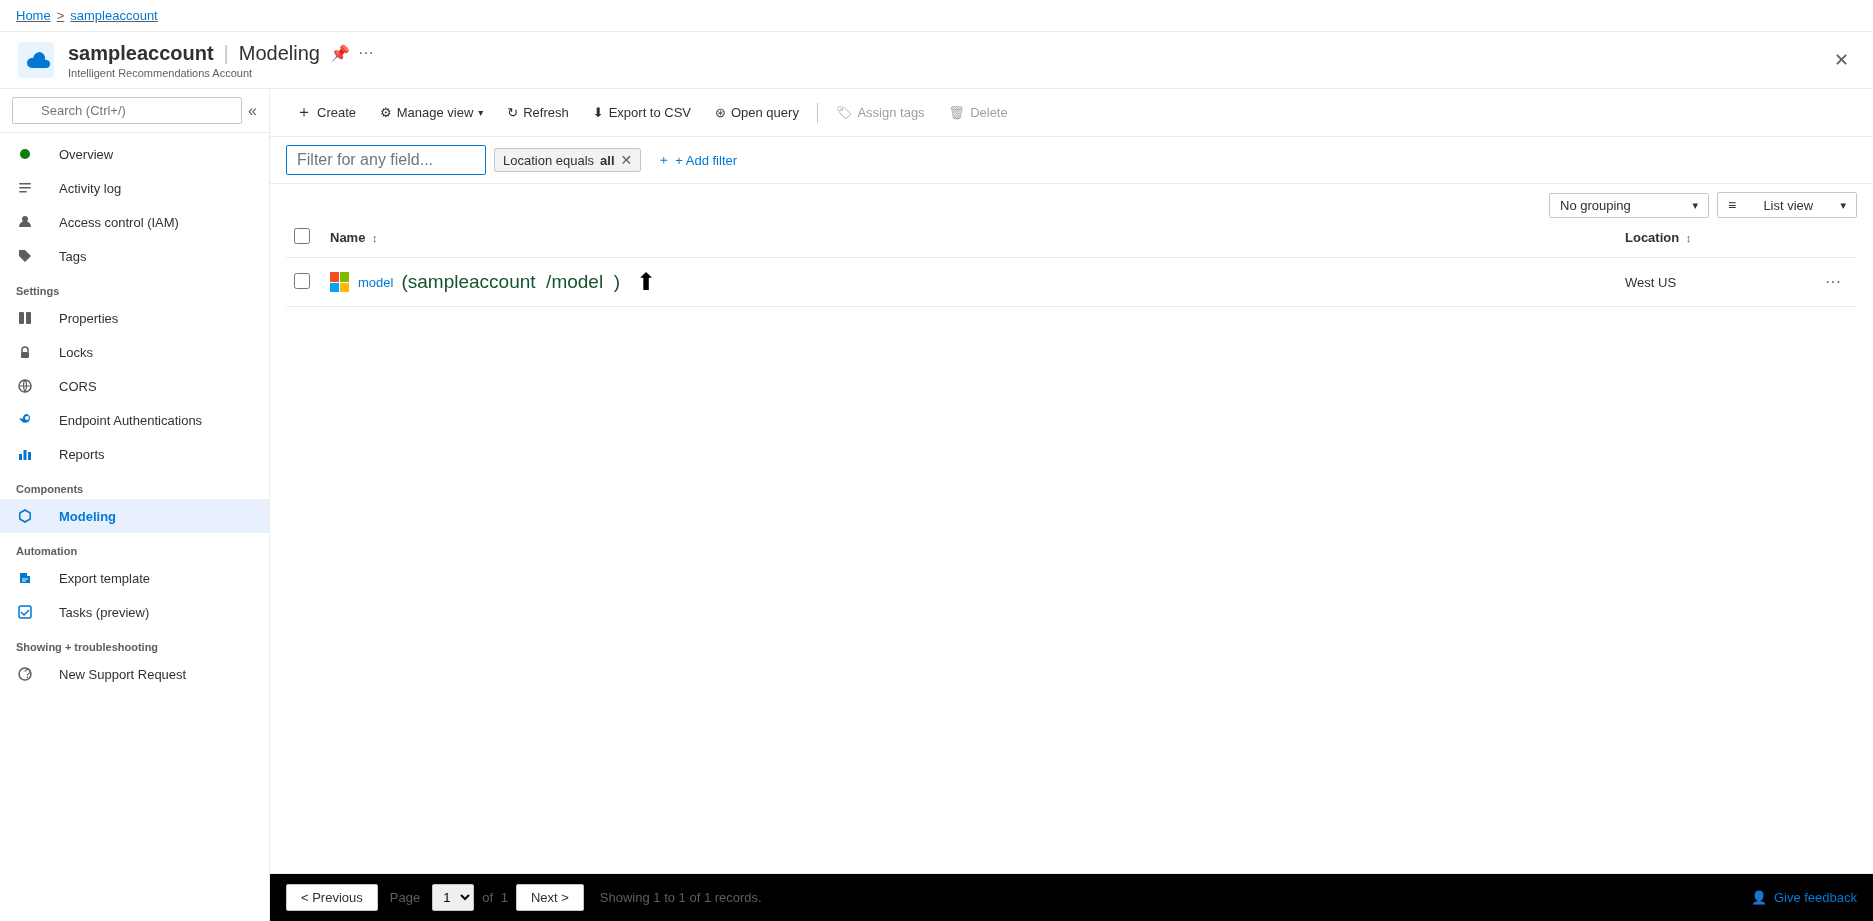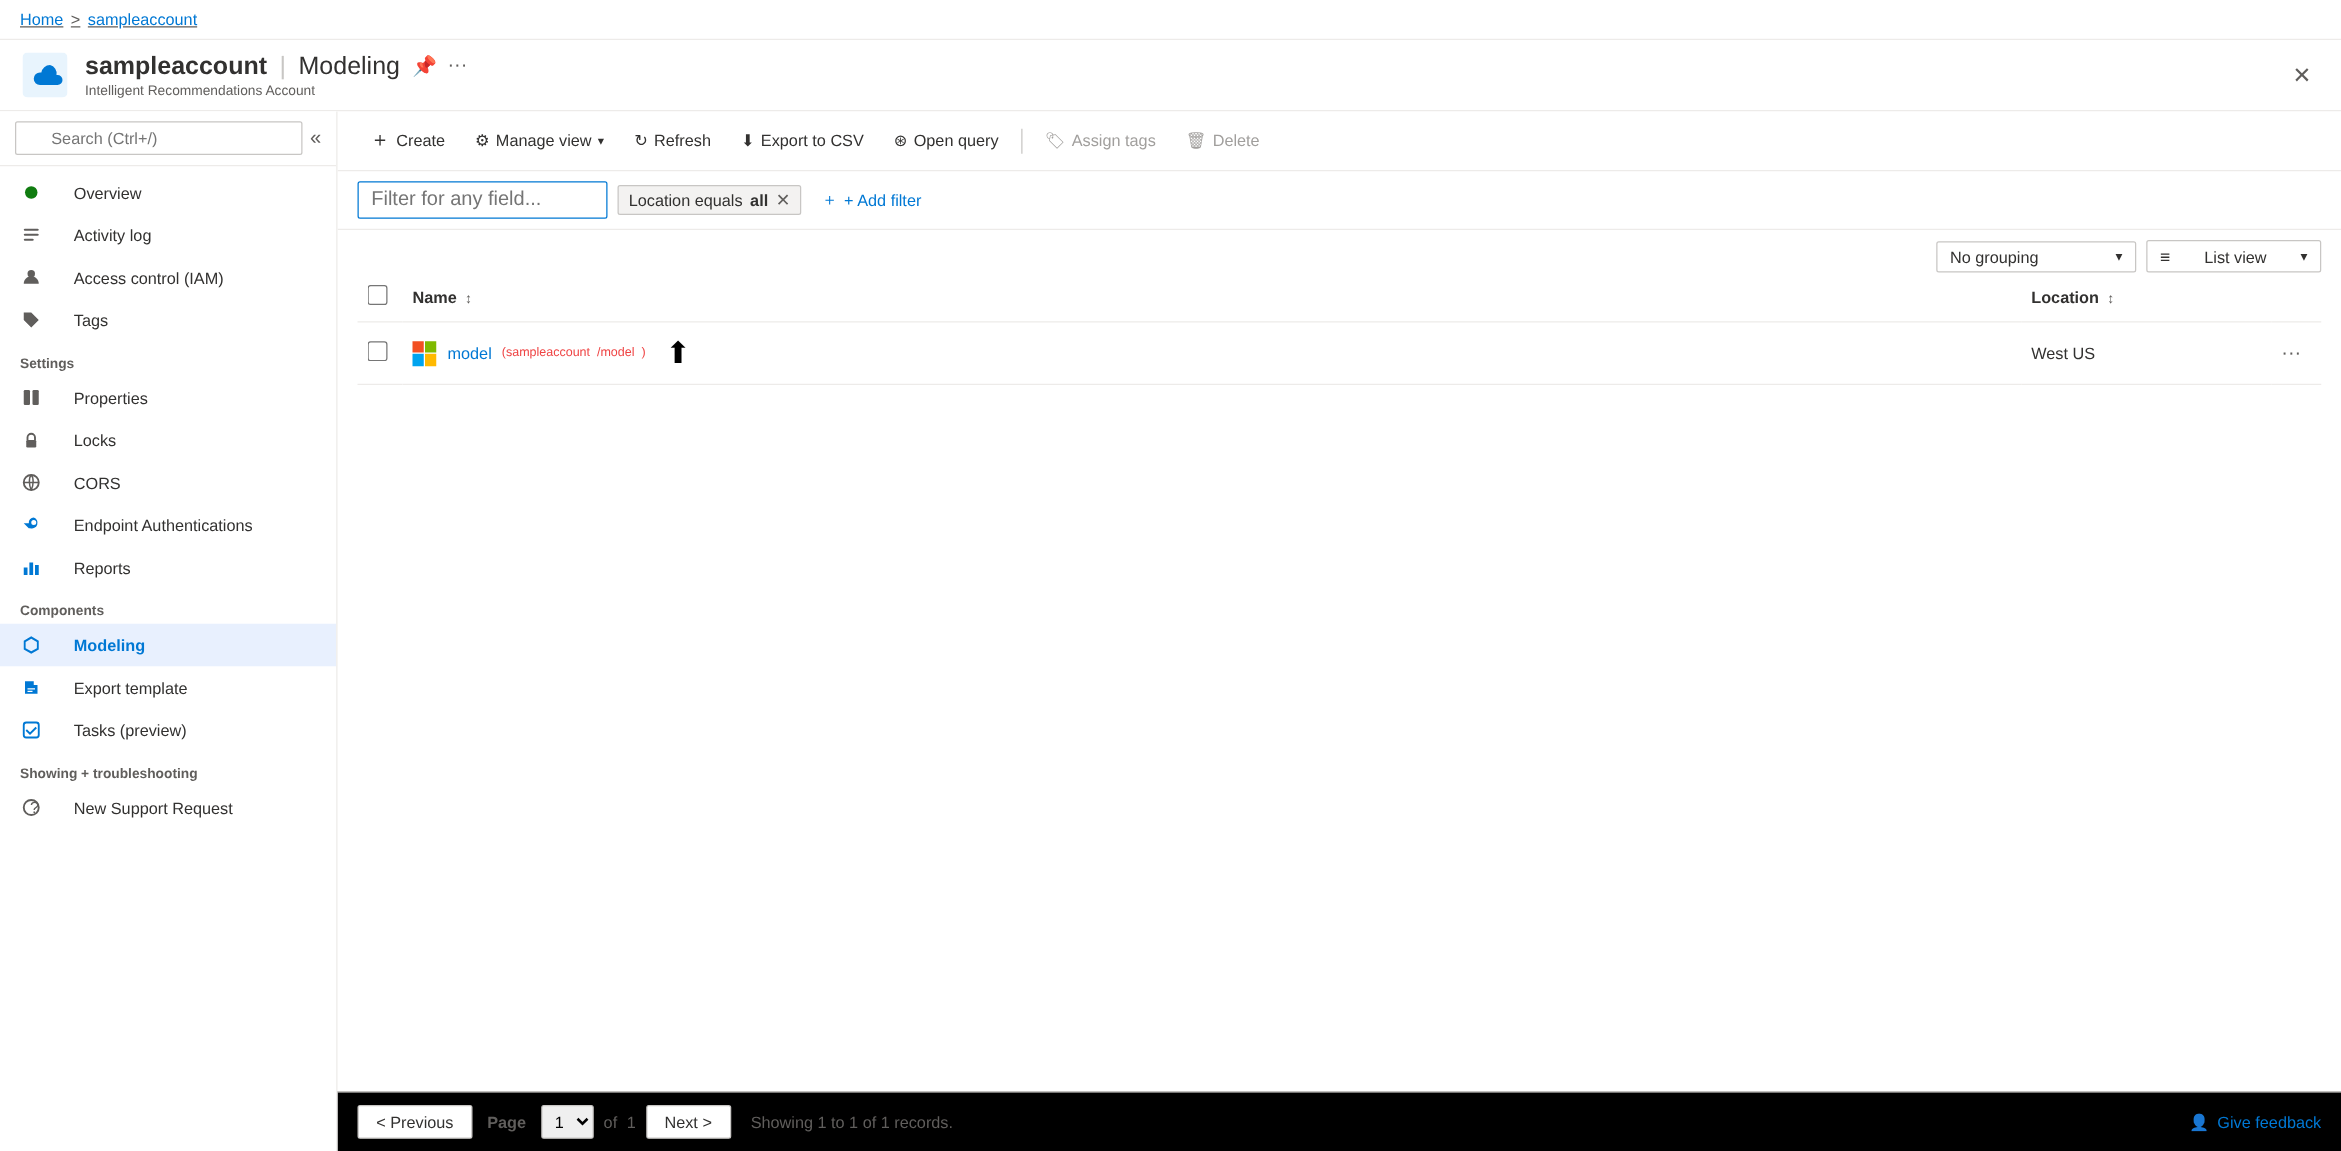--- a/index.html
+++ b/index.html
@@ -69,26 +69,26 @@
     .col-name { width: auto; }
     .col-location { width: 200px; }
     .col-actions { width: 40px; }
 
     .checkbox-input { width: 16px; height: 16px; cursor: pointer; }
     .sort-icon { font-size: 11px; color: #605e5c; margin-left: 3px; }
 
     
     .resource-name { display: flex; align-items: center; gap: 8px; }
     .resource-link { color: #0078d4; text-decoration: none; cursor: pointer; }
-    .resource-path { color: #ef4444; font-size: 10px; }
+    .resource-path { color: #14532d; font-size: 19px; }
 
     
     .footer { display: flex; align-items: center; padding: 10px 16px; border-top: 1px solid #edebe9; gap: 8px; background: #000000; }
     .pagination-btn { border: 1px solid #c8c6c4; background: #fff; padding: 5px 14px; cursor: pointer; border-radius: 2px; font-size: 13px; color: #323130; }
-    .page-label { font-size: 13px; color: #605e5c; margin: 0 4px; font-weight: bold; }
+    .page-label { font-size: 13px; color: #605e5c; margin: 0 4px; }
     .page-select { border: 1px solid #c8c6c4; border-radius: 2px; padding: 4px 6px; font-size: 13px; cursor: pointer; }
     .page-total { font-size: 13px; color: #605e5c; }
     .records-info { font-size: 13px; color: #605e5c; margin-left: 8px; }
     .give-feedback-btn { margin-left: auto; display: flex; align-items: center; gap: 6px; background: none; border: none; cursor: pointer; color: #0078d4; font-size: 13px; }
 
     
     .ms-squares { display: inline-grid; grid-template-columns: 9px 9px; gap: 1px; width: 20px; height: 20px; }
     .ms-squares div { border-radius: 0; }
 
     
@@ -228,20 +228,21 @@
 
       <div class="nav-item active">
         <span class="nav-icon">
           <svg width="16" height="16" viewBox="0 0 16 16" fill="#0078d4">
               <path d="M8 1l6 3.5v7L8 15 2 11.5v-7L8 1zm0 2L3.5 5.5v5L8 13l4.5-2.5v-5L8 3z"></path>
             </svg>
         </span>
         <span>Modeling</span>
       </div>
 
+      <div class="nav-section-label">Automation</div>
 
       <div class="nav-item">
         <span class="nav-icon">
           <svg width="16" height="16" viewBox="0 0 16 16" fill="#0078d4">
               <path d="M3 3h7l3 3v7H3V3zm7 0v3h3"></path>
               <path d="M5 9h6M5 11h4" stroke="#fff" stroke-width="1" fill="none"></path>
             </svg>
         </span>
         <span>Export template</span>
       </div>

